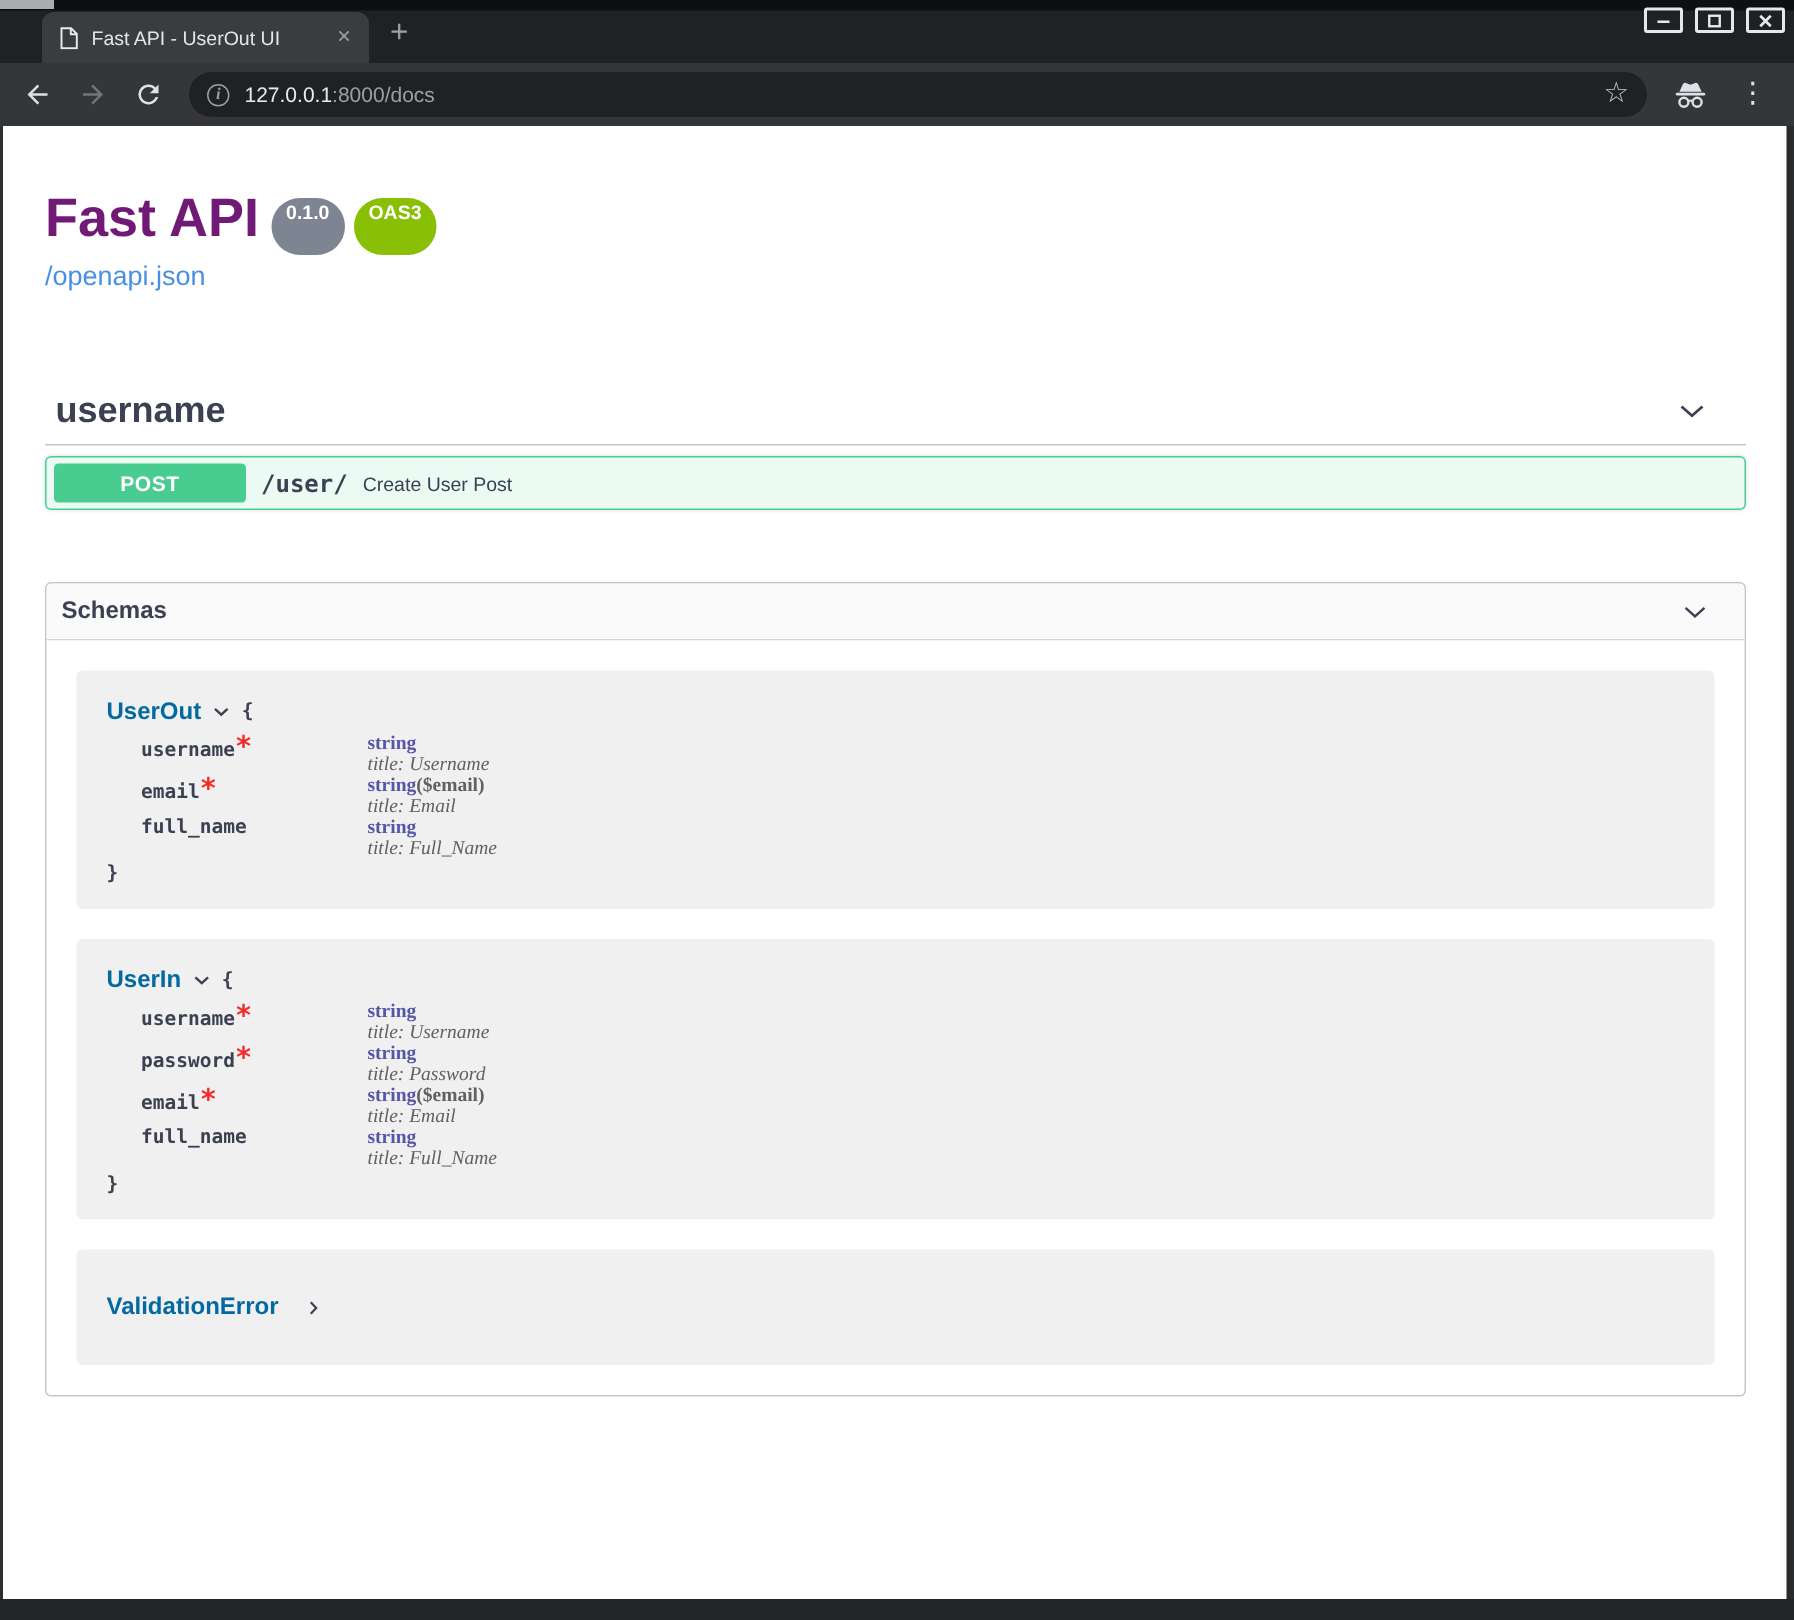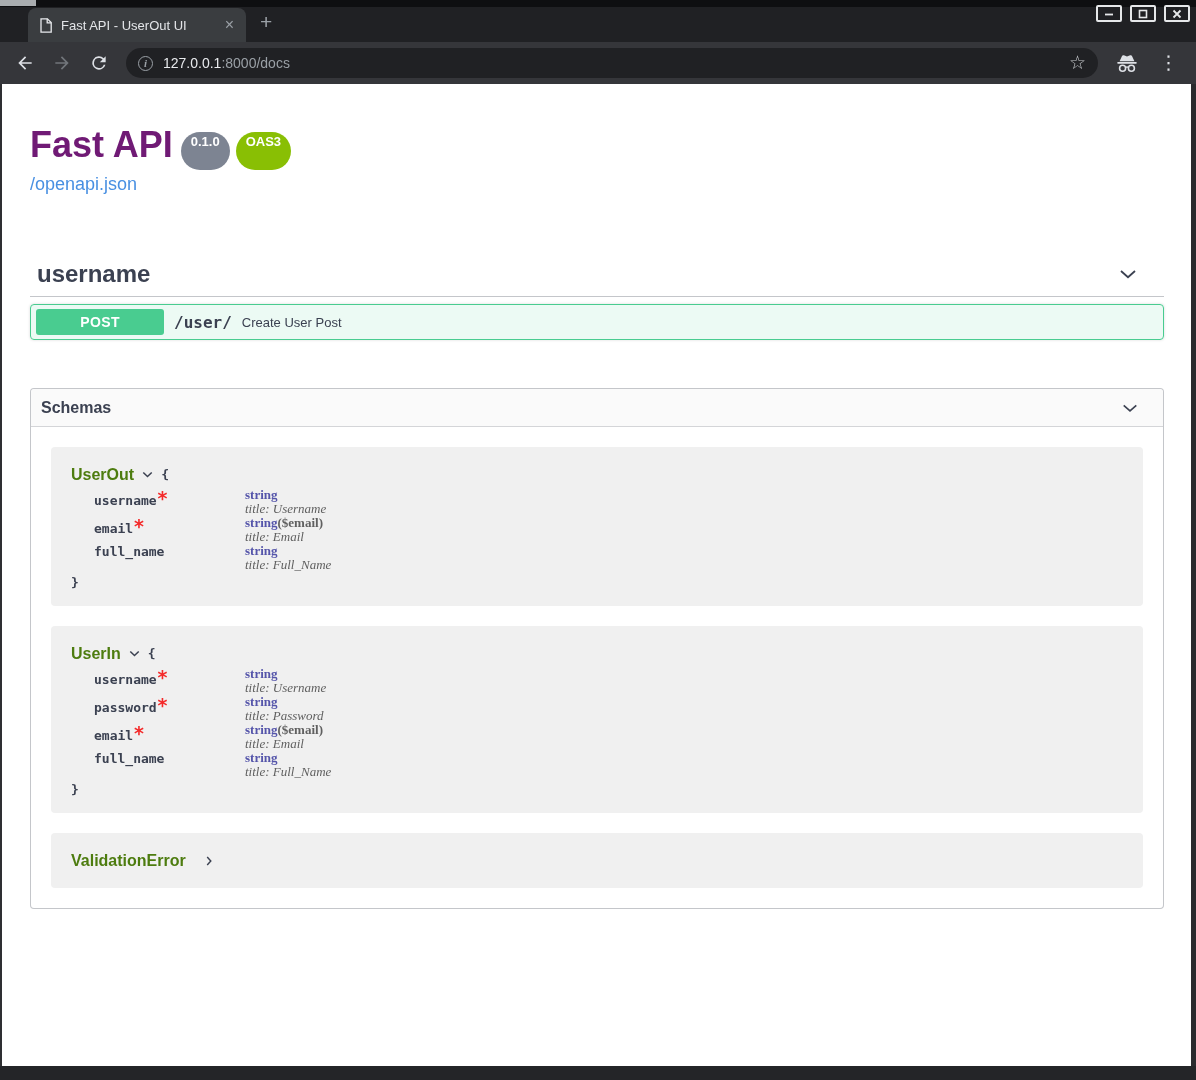--- a/index.html
+++ b/index.html
@@ -66,33 +66,33 @@
   .op-summary { font-size:13px; color:#3b4151; }
 
   .schemas-section { margin-top:48px; border:1px solid rgba(59,65,81,.3); border-radius:4px; background:#fff; }
   .schemas-header { height:38px; background:#fafafa; border-bottom:1px solid rgba(59,65,81,.2);
                     border-radius:4px 4px 0 0; display:flex; align-items:center; padding:0 24px 0 10px; cursor:pointer; }
   .schemas-label { flex:1; font-size:16px; font-weight:bold; color:#3b4151; }
   .models { padding:20px; }
   .model-box { background:#f0f0f0; border-radius:4px; padding:16px 20px; margin-bottom:20px; }
   .model-box:last-child { margin-bottom:0; }
   .model-head { display:flex; align-items:center; gap:7px; cursor:pointer; height:23px; }
-  .model-title { font-size:16px; font-weight:bold; color:#4d7c0f; }
+  .model-title { font-size:16px; font-weight:bold; color:#0369a1; }
   .brace { font-family:"DejaVu Sans Mono", monospace; font-size:13px; font-weight:bold; color:#3b4151; }
   .brace.close { display:block; margin-top:3px; }
   .props { padding-left:23px; padding-top:2px; }
   .prop-row { display:flex; min-height:28px; }
   .prop-name { width:151px; font-family:"DejaVu Sans Mono", monospace; font-size:13px; font-weight:bold;
                color:#3b4151; line-height:14px; padding-top:1px; }
   .prop-name .star { color:#f42a2a; }
   .prop-info { font-family:Liberation Serif, serif; font-size:13px; line-height:14px; }
   .prop-type { color:#5555aa; font-weight:bold; }
   .prop-format { color:#606060; font-weight:bold; }
   .prop-title { color:#606060; font-style:italic; }
-  .model-box.collapsed { padding:16px 20px; }
+  .model-box.collapsed { padding:27px 20px; }
   .model-box.collapsed .model-head { gap:17px; }
   svg.chev-svg { display:block; }
 </style>
 </head>
 <body>
 
 <div class="screen">
 
   <div class="titlebar">
     <div class="top-edge"></div>

